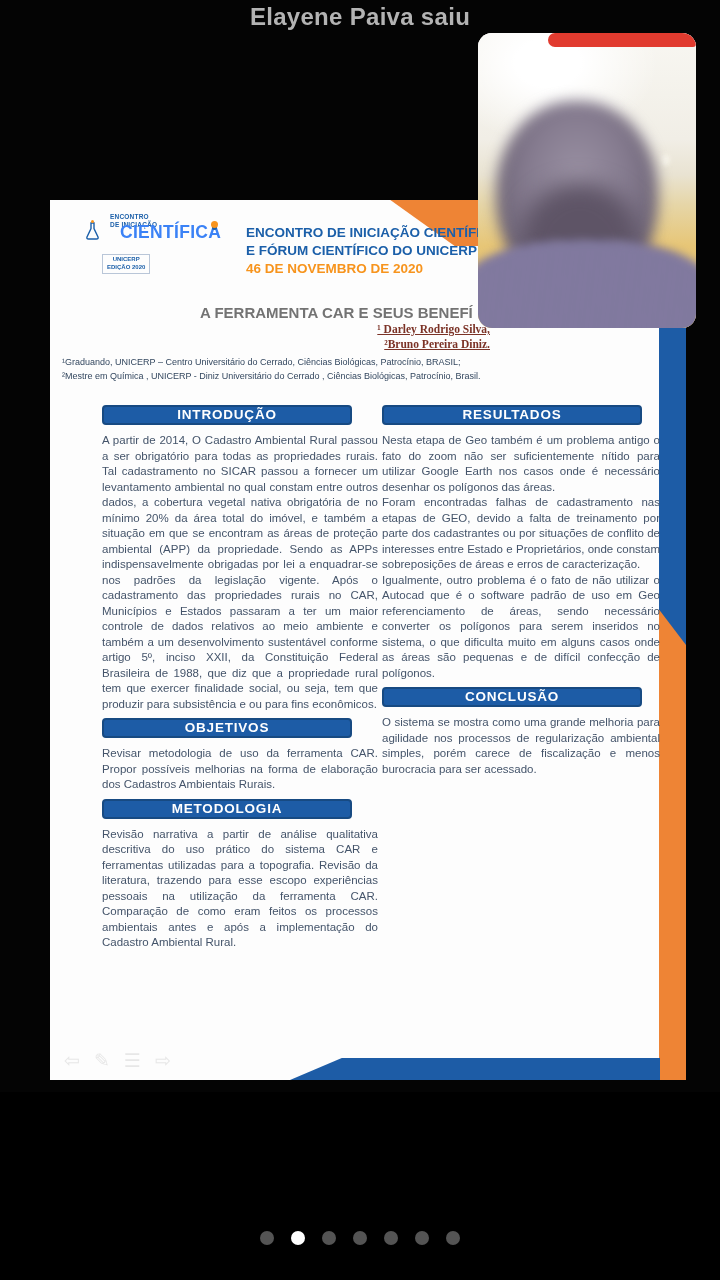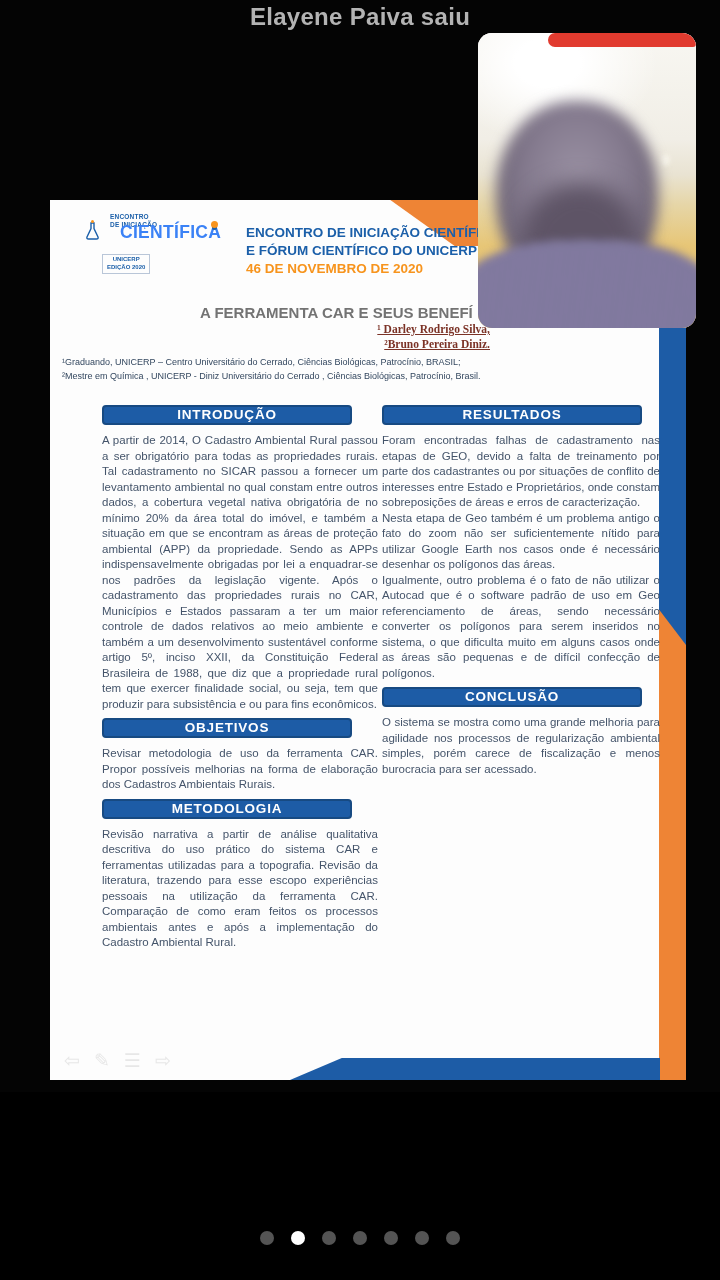--- a/index.html
+++ b/index.html
@@ -158,22 +158,22 @@
       <div class="secbar">OBJETIVOS</div>
       <div class="body-text">Revisar metodologia de uso da ferramenta CAR. Propor possíveis melhorias na forma de elaboração dos Cadastros Ambientais Rurais.</div>
 
       <div class="secbar mt">METODOLOGIA</div>
       <div class="body-text">Revisão narrativa a partir de análise qualitativa descritiva do uso prático do sistema CAR e ferramentas utilizadas para a topografia. Revisão da literatura, trazendo para esse escopo experiências pessoais na utilização da ferramenta CAR. Comparação de como eram feitos os processos ambientais antes e após a implementação do Cadastro Ambiental Rural.</div>
     </div>
 
     <div class="col-right">
       <div class="secbar">RESULTADOS</div>
       <div class="body-text">
+        <p>Nesta etapa de Geo também é um problema antigo o fato do zoom não ser suficientemente nítido para utilizar Google Earth nos casos onde é necessário desenhar os polígonos das áreas.</p>
         <p>Foram encontradas falhas de cadastramento nas etapas de GEO, devido a falta de treinamento por parte dos cadastrantes ou por situações de conflito de interesses entre Estado e Proprietários, onde constam sobreposições de áreas e erros de caracterização.</p>
-        <p>Nesta etapa de Geo também é um problema antigo o fato do zoom não ser suficientemente nítido para utilizar Google Earth nos casos onde é necessário desenhar os polígonos das áreas.</p>
         <p>Igualmente, outro problema é o fato de não utilizar o Autocad que é o software padrão de uso em Geo referenciamento de áreas, sendo necessário converter os polígonos para serem inseridos no sistema, o que dificulta muito em alguns casos  onde as  áreas são pequenas e de difícil confecção de polígonos.</p>
       </div>
 
       <div class="secbar mt">CONCLUSÃO</div>
       <div class="body-text">O sistema se mostra como uma grande melhoria para agilidade nos processos de regularização ambiental simples, porém carece de fiscalização e menos burocracia para ser acessado.</div>
     </div>
 
     <div class="navicons">
       <span>⇦</span>
       <span>✎</span>

